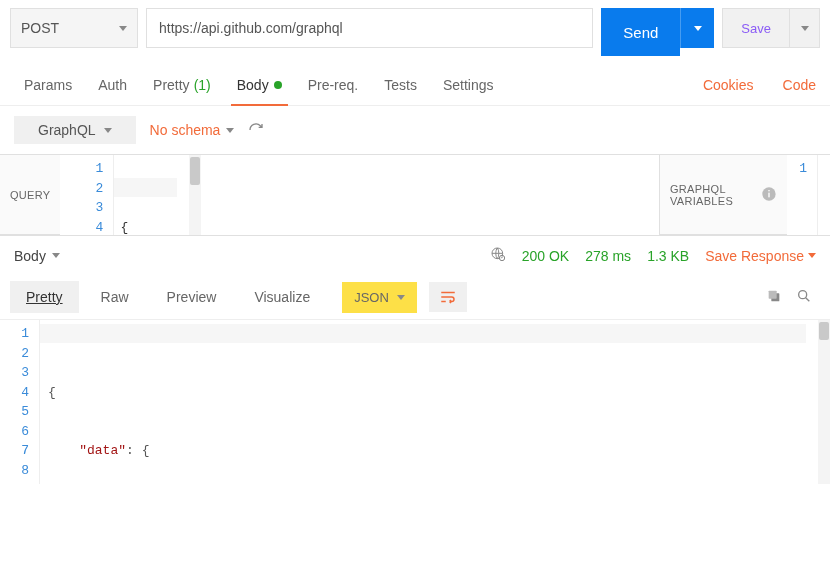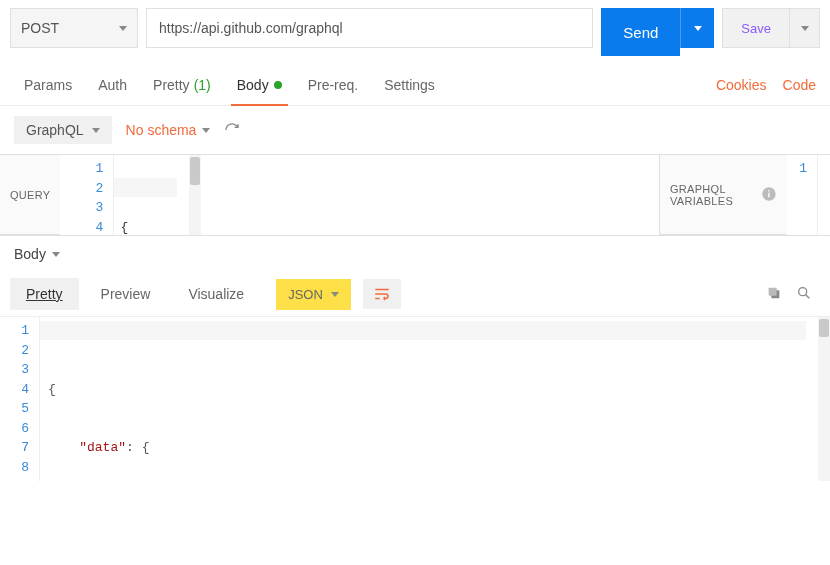--- a/index.html
+++ b/index.html
@@ -124,36 +124,36 @@
   width: 8px;
   height: 8px;
   background: #29a329;
   border-radius: 50%;
   display: inline-block;
   margin-left: 5px;
 }
 .tabs-right {
   margin-left: auto;
   display: flex;
-  gap: 16px;
+  gap: 29px;
   align-items: flex-end;
 }
 .tabs-right span { color: #f26b3a; font-size: 14px; }
 
 
 .subbar {
   display: flex;
   align-items: center;
   padding: 10px 14px;
   gap: 14px;
 }
 .chip {
   background: #f0f0f0;
   color: #555;
-  padding: 6px 12px;
+  padding: 6px 24px;
   display: flex;
   align-items: center;
   gap: 8px;
   font-size: 14px;
 }
 .no-schema {
   color: #f26b3a;
   font-size: 14px;
   display: flex;
   align-items: center;
@@ -374,20 +374,23 @@
   <div class="tab">
     <span>Pretty</span>
     <span class="count">(1)</span>
   </div>
   <div class="tab active">
     <span>Body</span>
     <span class="tab-dot"></span>
   </div>
   <div class="tab">
       <span>Pre-req.</span>
+    </div>
+  <div class="tab">
+      <span>Tests</span>
     </div>
   <div class="tab">
       <span>Settings</span>
     </div>
   <div class="tabs-right">
     <span>Cookies</span>
     <span>Code</span>
   </div>
 </div>
 
@@ -449,24 +452,42 @@
       <div class="code"></div>
     </div>
   </div>
 </div>
 
 <div class="response-bar">
   <div class="resp-left">
     <span>Body</span>
     <span class="caret-down"></span>
   </div>
+  <div class="resp-right">
+    <span class="globe-icon">
+      <svg viewBox="0 0 24 24" fill="none" stroke="#888" stroke-width="1.5">
+          <circle cx="11" cy="11" r="8"></circle>
+          <path d="M3 11h16M11 3c3 3 3 13 0 16M11 3c-3 3-3 13 0 16"></path>
+          <circle cx="18" cy="18" r="4" fill="#fff"></circle>
+          <path d="M16.5 18.5a1.8 1.8 0 0 1 3-1.5" stroke="#888"></path>
+        </svg>
+    </span>
+    <span class="status-ok">200 OK</span>
+    <span class="status-ok">278 ms</span>
+    <span class="status-ok">1.3 KB</span>
+    <span class="save-response">
+      <span>Save Response</span>
+      <span class="caret-down orange"></span>
+    </span>
+  </div>
 </div>
 
 <div class="resp-tabs">
   <div class="resp-tab active"><span>Pretty</span></div>
+  <div class="resp-tab"><span>Raw</span></div>
   <div class="resp-tab"><span>Preview</span></div>
   <div class="resp-tab"><span>Visualize</span></div>
   <div class="json-chip">
     <span>JSON</span>
     <span class="caret-down"></span>
   </div>
   <div class="wrap-btn">
     <svg width="18" height="18" viewBox="0 0 24 24" fill="none" stroke="#f26b3a" stroke-width="2">
         <path d="M3 6h18M3 12h14a3 3 0 0 1 0 6h-3m0 0 2-2m-2 2 2 2M3 18h6"></path>
       </svg>

